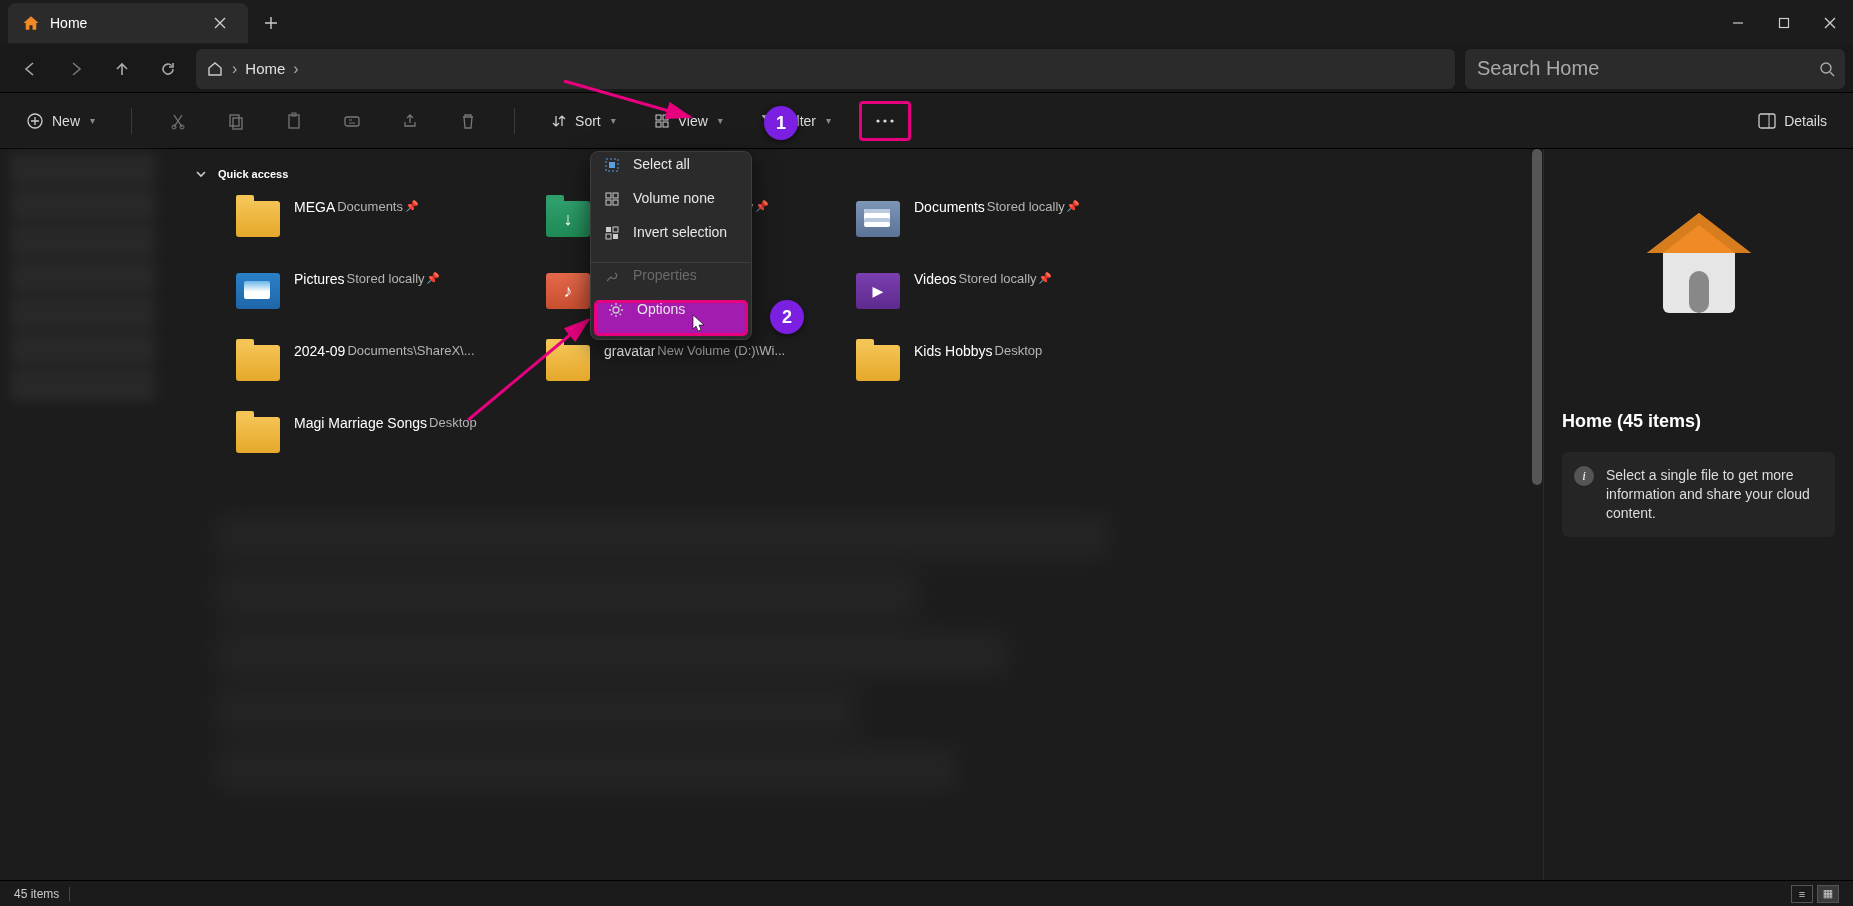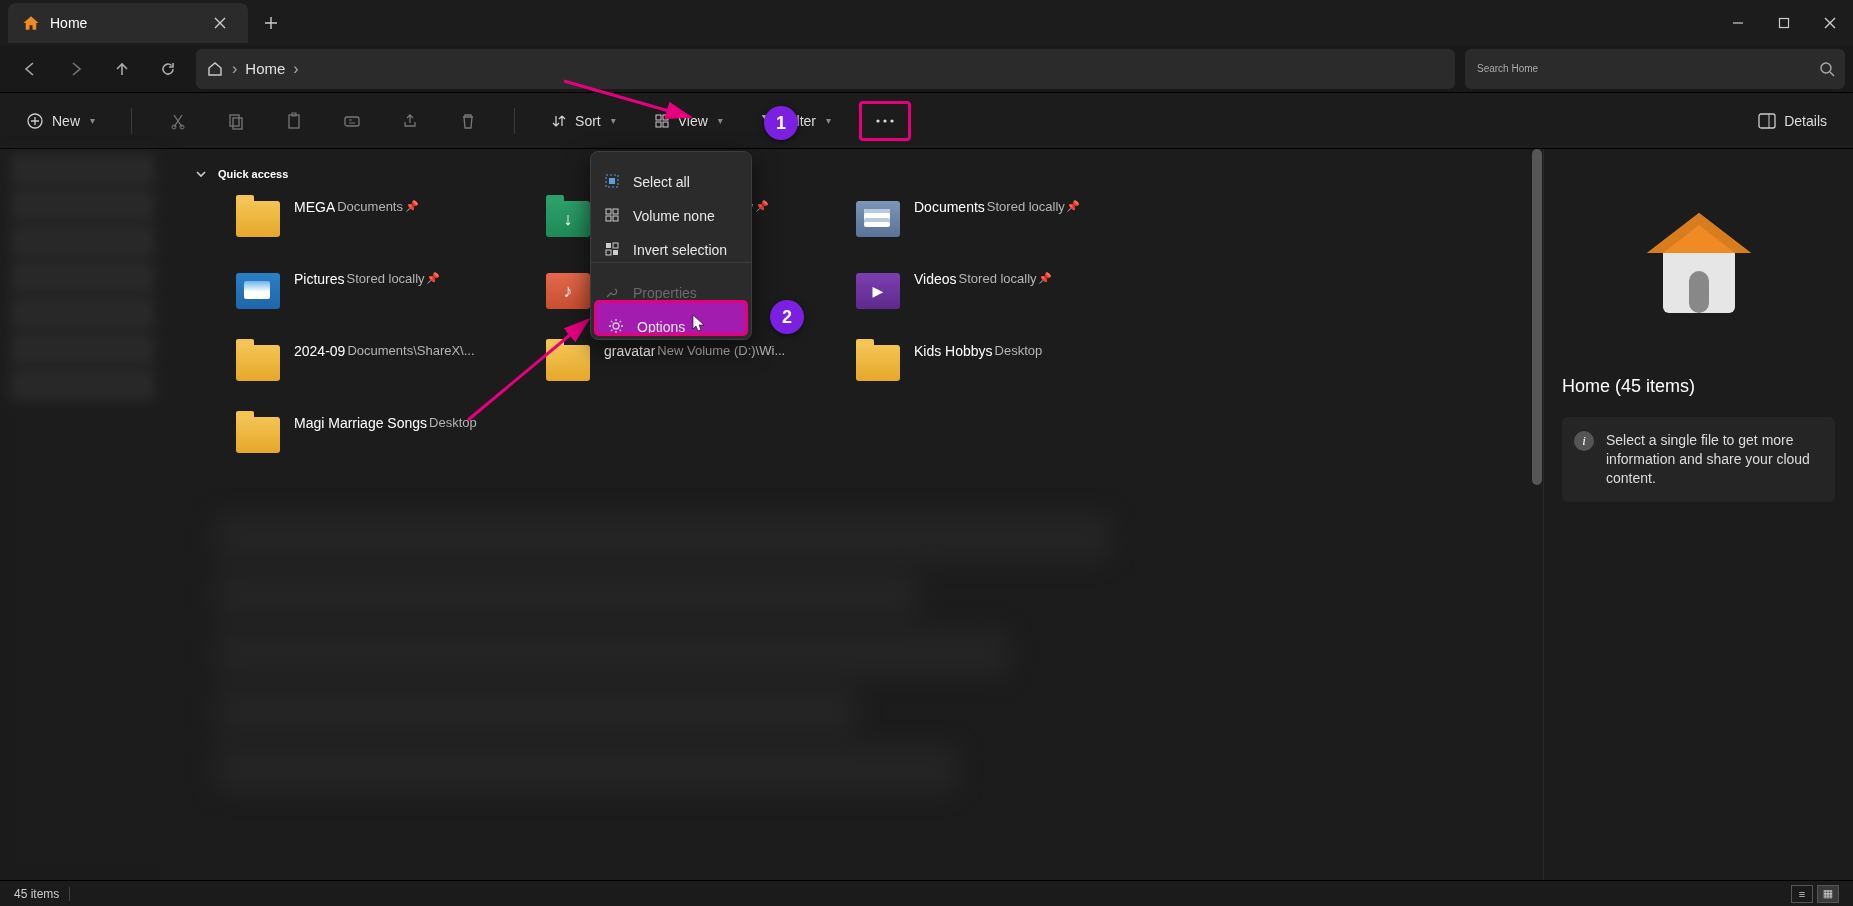--- a/index.html
+++ b/index.html
@@ -16,21 +16,21 @@
   .win-controls { margin-left:auto; display:flex; }
   .win-btn { width:46px; height:38px; display:flex; align-items:center; justify-content:center; color:#ccc; }
 
   
   .addrrow { height:48px; display:flex; align-items:center; padding:0 8px; gap:2px; background:#191919; border-bottom:1px solid #000; }
   .nav-btn { width:44px; height:40px; display:flex; align-items:center; justify-content:center; color:#bbb; border-radius:6px; }
   .addrbar { flex:1; height:40px; background:#2b2b2b; border-radius:6px; display:flex; align-items:center; padding:0 10px; gap:8px; color:#e0e0e0; margin-left:4px; margin-right:8px; }
   .addr-loc { font-size:15px; }
   .chev { color:#aaa; }
   .searchbar { width:380px; height:40px; background:#2b2b2b; border-radius:6px; display:flex; align-items:center; padding:0 12px; color:#aaa; position:relative; }
-  .searchbar input { background:transparent; border:none; outline:none; color:#fff; font-size:10px; flex:1; }
+  .searchbar input { background:transparent; border:none; outline:none; color:#fff; font-size:20px; flex:1; }
   .searchbar input::placeholder { color:#aaa; }
   .searchbar .sicon { position:absolute; right:10px; }
 
   
   .toolbar { height:56px; display:flex; align-items:center; padding:0 16px; gap:18px; background:#1c1c1c; border-bottom:1px solid #000; position:relative; }
   .tb-btn { height:40px; padding:0 10px; display:flex; align-items:center; gap:8px; color:#ddd; border-radius:6px; font-size:14px; }
   .tb-icon { width:40px; padding:0; justify-content:center; color:#888; }
   .tb-sep { width:1px; height:26px; background:#3a3a3a; margin:0 8px; }
   .tb-btn .dd { color:#888; font-size:10px; margin-left:2px; }
   .tb-right { margin-left:auto; display:flex; align-items:flex-end; }
@@ -39,21 +39,21 @@
   
   .main { position:absolute; top:149px; bottom:26px; left:0; right:0; display:flex; }
   .sidebar { width:166px; background:#1c1c1c; border-right:1px solid #2a2a2a; filter: blur(6px); opacity:0.55; }
   .sidebar .sb-item { height:32px; margin:4px 10px; border-radius:4px; background:#333; }
   .content { flex:1; position:relative; overflow:hidden; }
   .scrollbar { position:absolute; top:0; right:0; width:12px; height:100%; }
   .scrollbar .thumb { position:absolute; top:0; width:10px; left:1px; height:46%; background:#565656; border-radius:6px; }
 
   .details { width:310px; background:#1c1c1c; border-left:1px solid #2a2a2a; padding:16px 18px 0; display:flex; flex-direction:column; align-items:center; }
   .details .big-home { width:120px; height:110px; margin-top:40px; }
-  .details-title { font-size:18px; font-weight:400; margin-top:61px; align-self:flex-start; }
+  .details-title { font-size:18px; font-weight:700; margin-top:96px; align-self:flex-start; }
   .details-hint { margin-top:20px; background:#252525; border-radius:6px; padding:14px 14px 14px 44px; font-size:14px; color:#ddd; position:relative; align-self:stretch; line-height:1.35; }
   .details-hint .info { position:absolute; left:12px; top:14px; width:20px; height:20px; border-radius:50%; background:#555; color:#fff; font-size:13px; display:flex; align-items:center; justify-content:center; font-style:italic; font-family:serif; }
 
   
   .qa-header { display:flex; align-items:center; gap:10px; padding:18px 0 10px 28px; font-size:11px; font-weight:600; color:#fff; }
   .qa-chev { transform:rotate(0deg); }
 
   
   .grid { display:grid; grid-template-columns: repeat(3, 300px); column-gap:10px; row-gap:16px; padding-left:70px; padding-top:8px; }
   .item { display:flex; align-items:flex-start; gap:14px; height:56px; }
@@ -77,21 +77,21 @@
   .folder-music::after { content:"♪"; position:absolute; inset:0; display:flex; align-items:center; justify-content:center; color:#fff; font-size:18px; }
   .folder-video { background:linear-gradient(#7b3fb0,#5e2a8e); }
   .folder-video::after { content:"▶"; position:absolute; inset:0; display:flex; align-items:center; justify-content:center; color:#fff; font-size:14px; }
 
   
   .blurred-block { filter: blur(12px); opacity:0.55; padding:30px 50px; }
   .blurred-row { height:44px; background:#2c2c2c; margin:14px 0; border-radius:4px; width:70%; }
 
   
   .ctxmenu { position:absolute; top:151px; left:590px; width:162px; background:#2b2b2b; border:1px solid #3d3d3d; border-radius:8px; padding:4px 0; box-shadow:0 8px 24px rgba(0,0,0,0.6); z-index:50; }
-  .ctxitem { height:34px; display:flex; align-items:flex-end; gap:12px; padding:0 12px; font-size:14px; color:#e8e8e8; position:relative; }
+  .ctxitem { height:34px; display:flex; align-items:flex-start; gap:12px; padding:0 12px; font-size:14px; color:#e8e8e8; position:relative; }
   .ctxitem.disabled { color:#6a6a6a; }
   .ctxitem .ci { width:18px; height:18px; display:flex; align-items:center; justify-content:center; color:inherit; }
   .ctxsep { height:1px; background:#3d3d3d; margin:4px 0; }
   .ctx-highlight { background:#a21caf; }
   .ctx-box { outline:3px solid #e6007e; outline-offset:-2px; margin:0 4px; border-radius:4px; }
   .cursor { position:absolute; top:314px; left:692px; z-index:60; color:#fff; font-size:16px; pointer-events:none; }
 
   
   .arrow1 { position:absolute; top:77px; left:560px; z-index:45; pointer-events:none; }
   .arrow2 { position:absolute; top:310px; left:458px; z-index:45; pointer-events:none; }

